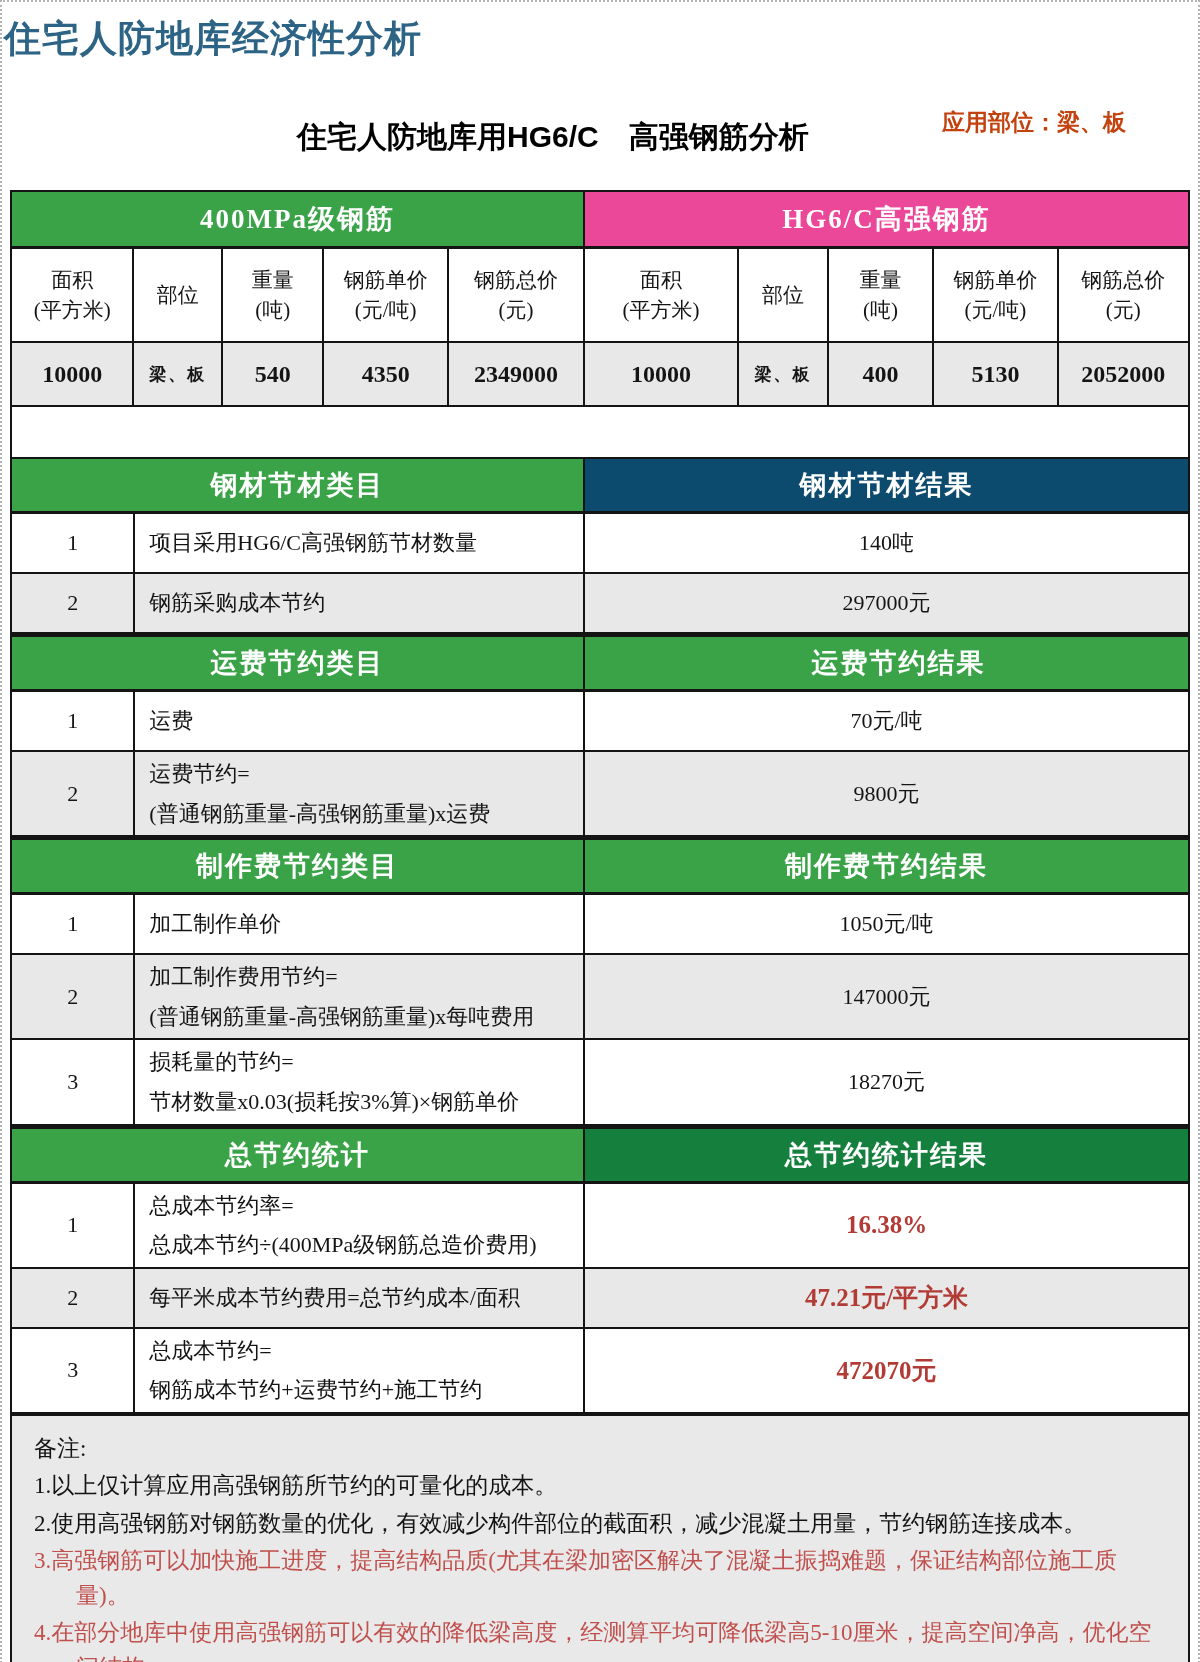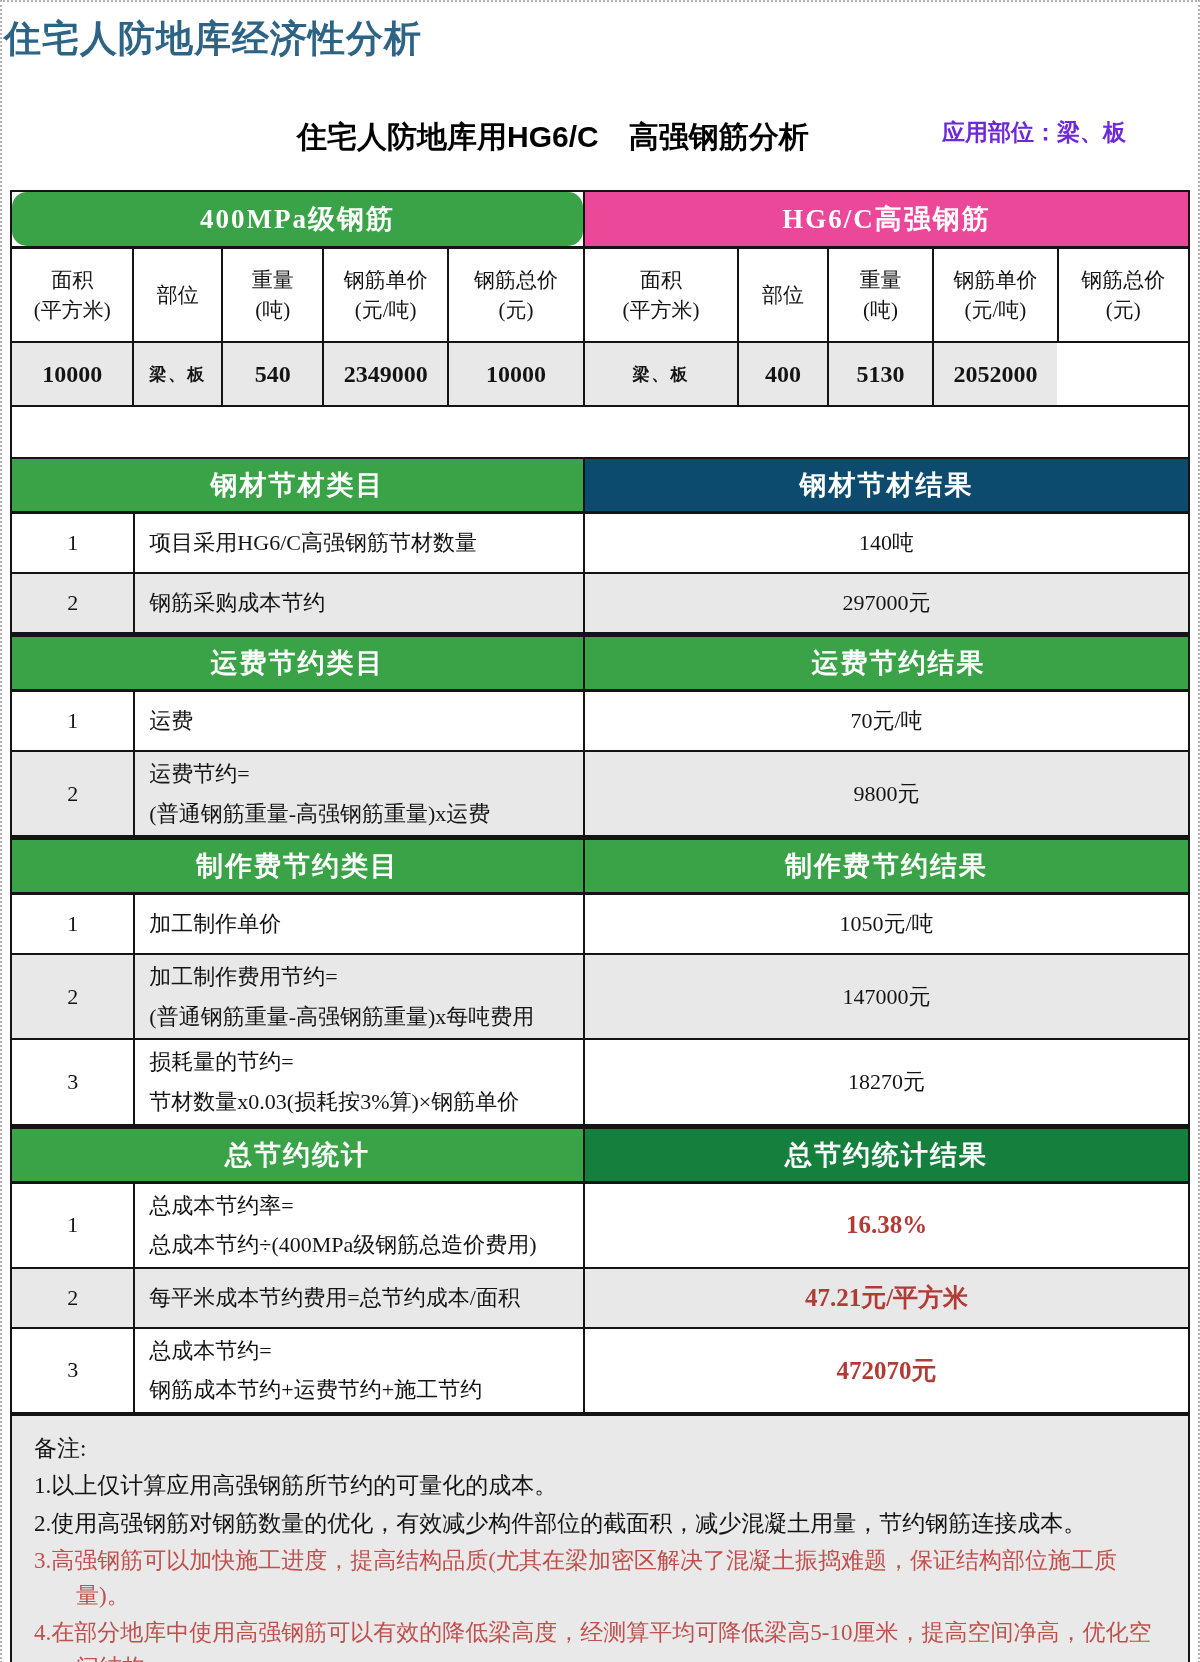--- a/index.html
+++ b/index.html
@@ -18,22 +18,22 @@
   .main-title{
     font-family:var(--sans);font-weight:bold;font-size:37px;
     margin:2px 0 0 -6px;letter-spacing:1px;
   }
   .subtitle-row{position:relative;height:50px;margin-top:44px;}
   .subtitle{
     position:absolute;left:287px;bottom:0;
     font-family:var(--sans);font-weight:bold;font-size:30px;color:#000;
   }
   .app-note{
-    position:absolute;right:64px;bottom:10px;
-    font-family:var(--sans);font-weight:bold;font-size:23px;color:#6d28d9;margin-left:13px;
+    position:absolute;right:64px;bottom:20px;
+    font-family:var(--sans);font-weight:bold;font-size:23px;color:#c2410c;margin-left:13px;
   }
   
   .tbl{border:2px solid var(--line);margin-top:32px;}
   .row{display:grid;}
   .cell{
     display:flex;align-items:center;justify-content:center;text-align:center;
     border-left:2px solid var(--line);min-height:30px;padding:2px 4px;
   }
   .cell:first-child{border-left:none;}
   .green{
@@ -81,21 +81,21 @@
 
   <div class="main-title" style="color: rgb(45, 100, 134);">住宅人防地库经济性分析</div>
 
   <div class="subtitle-row">
     <div class="subtitle">住宅人防地库用HG6/C　高强钢筋分析</div>
     <div class="app-note">应用部位：梁、板</div>
   </div>
 
   <div class="tbl" id="cmp-table">
       <div class="row cmp-group green-row">
-        <div class="cell green" style="background: rgb(58, 163, 72); border-radius: 15px;">400MPa级钢筋</div>
+        <div class="cell green" style="background: rgb(58, 163, 72);">400MPa级钢筋</div>
         <div class="cell green" style="background: #ec4899;">HG6/C高强钢筋</div>
       </div>
       <div class="row cmp-row cmp-head">
         <div class="cell">面积
 (平方米)</div>
         <div class="cell">部位</div>
         <div class="cell">重量
 (吨)</div>
         <div class="cell">钢筋单价
 (元/吨)</div>
@@ -108,20 +108,21 @@
 (吨)</div>
         <div class="cell">钢筋单价
 (元/吨)</div>
         <div class="cell">钢筋总价
 (元)</div>
       </div>
       <div class="row cmp-row cmp-data">
         <div class="cell">10000</div>
         <div class="cell cn">梁、板</div>
         <div class="cell">540</div>
+        <div class="cell">4350</div>
         <div class="cell">2349000</div>
         <div class="cell">10000</div>
         <div class="cell cn">梁、板</div>
         <div class="cell">400</div>
         <div class="cell">5130</div>
         <div class="cell">2052000</div>
       </div>
     </div>
 
   <div class="gap-row"></div>

